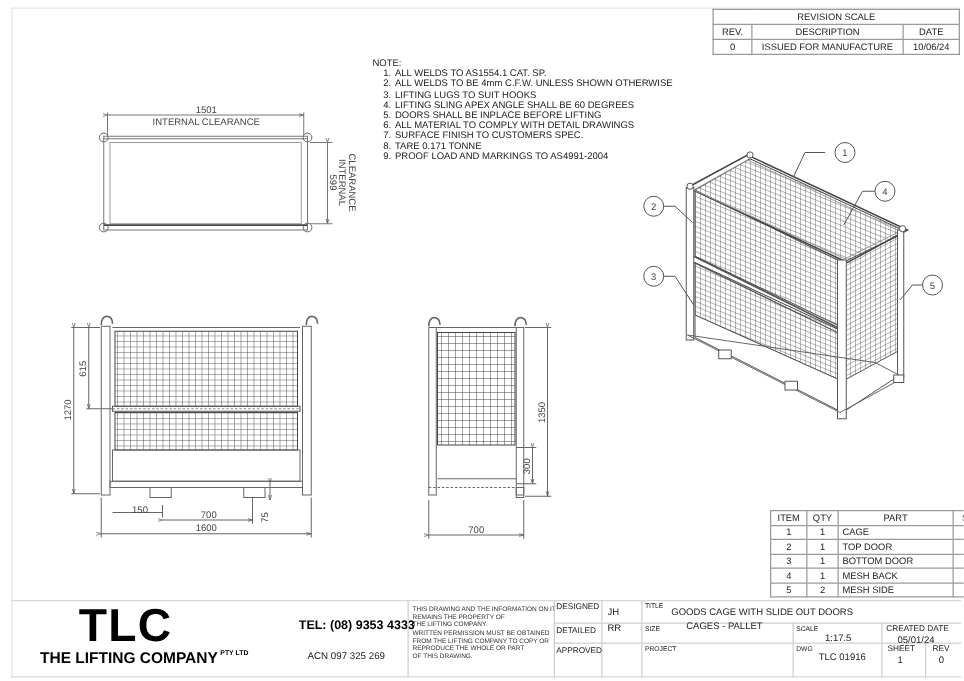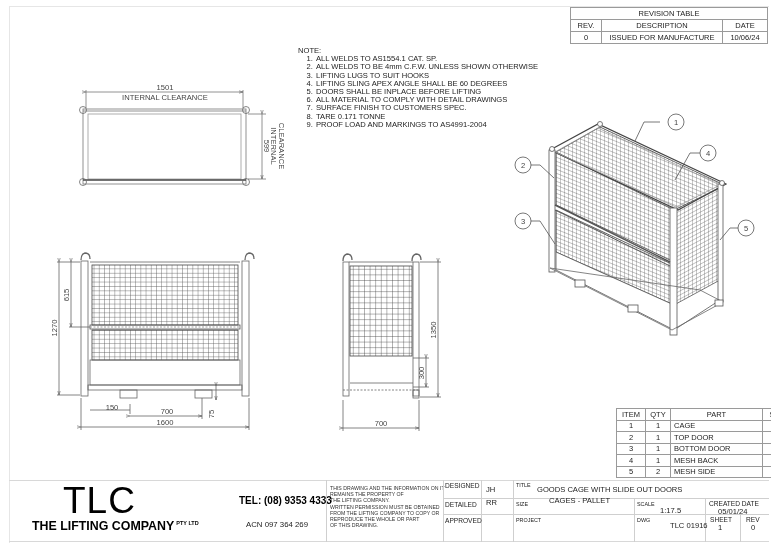--- a/index.html
+++ b/index.html
@@ -17,21 +17,21 @@
   .notes ol { margin:0; padding-left:17px; }
   .notes li { padding-left:1px; }
 
   
   .parts { position:absolute; left:616px; top:408px; width:176px; font-size:7.5px;padding-left:24px; }
   .parts td, .parts th { border:1px solid #9a9a9a; height:10.5px; padding:0 3px; font-weight:normal; color:#222; }
   .parts .c { text-align:center; }
 
   
   .tb { position:absolute; left:9px; top:480px; width:760px; height:62px; border-top:1px solid #d8d8d8; border-bottom:1px solid #d8d8d8; box-sizing:border-box; }
-  .tlc { position:absolute; left:63px; top:480px; font-size:37px; font-weight:normal; letter-spacing:1px; color:#000; }
+  .tlc { position:absolute; left:63px; top:480px; font-size:37px; font-weight:bold; letter-spacing:1px; color:#000; }
   .company { position:absolute; left:32px; top:519px; font-size:12.4px; font-weight:bold; color:#000; }
   .company sup { font-size:5.5px; vertical-align:top; position:relative; top:1px; margin-left:2px; }
   .tel { position:absolute; left:239px; top:495px; font-size:10px; font-weight:bold; color:#000; }
   .acn { position:absolute; left:246px; top:520px; font-size:7.8px; color:#222; }
   .disc { position:absolute; left:330px; top:485px; width:120px; font-size:5.2px; line-height:6.2px; color:#333; }
   .vline { position:absolute; width:1px; background:#cfcfcf; }
   .hline { position:absolute; height:1px; background:#cfcfcf; }
   .lbl { position:absolute; font-size:6.6px; color:#222; }
   .small { font-size:5.4px; }
   .val { position:absolute; font-size:7.6px; color:#222; }
@@ -40,21 +40,21 @@
   .dim { font-size:7.6px; fill:#444; font-family:"Liberation Sans", sans-serif; }
 </style>
 </head>
 <body>
 
 <div class="frame"></div>
 
 <table class="rev">
   <tbody>
       <tr>
-        <th colspan="3">REVISION TABLE</th>
+        <th colspan="3">REVISION SCALE</th>
       </tr>
   <tr>
     <th style="width:26px">REV.</th>
     <th>DESCRIPTION</th>
     <th style="width:40px">DATE</th>
   </tr>
   <tr>
     <td>0</td>
     <td>ISSUED FOR MANUFACTURE</td>
     <td>10/06/24</td>
@@ -277,21 +277,21 @@
     <td>MESH SIDE</td>
     <td class="c">19</td>
   </tr>
 </tbody>
   </table>
 
 <div class="tb"></div>
 <div class="tlc">TLC</div>
 <div class="company"><span>THE LIFTING COMPANY</span><sup>PTY LTD</sup></div>
 <div class="tel">TEL: (08) 9353 4333</div>
-<div class="acn">ACN 097 364 269</div>
+<div class="acn">ACN 097 325 269</div>
 
 <div class="vline" style="left:326px; top:480px; height:62px;"></div>
 <div class="disc">
   <div>THIS DRAWING AND THE INFORMATION ON IT</div>
   <div>REMAINS THE PROPERTY OF</div>
   <div>THE LIFTING COMPANY.</div>
   <div>WRITTEN PERMISSION MUST BE OBTAINED</div>
   <div>FROM THE LIFTING COMPANY TO COPY OR</div>
   <div>REPRODUCE THE WHOLE OR PART</div>
   <div>OF THIS DRAWING.</div>
@@ -319,17 +319,17 @@
 <div class="lbl small" style="left:516px; top:501px;">SIZE</div>
 <div class="val" style="left:538px; top:505px;margin-top:48px;">1.5T W.L.L.</div>
 <div class="lbl small" style="left:637px; top:501px;">SCALE</div>
 <div class="val" style="left:660px; top:506px;">1:17.5</div>
 <div class="lbl" style="left:709px; top:500px;">CREATED DATE</div>
 <div class="val" style="left:718px; top:507px;">05/01/24</div>
 
 <div class="lbl small" style="left:516px; top:517px;">PROJECT</div>
 <div class="val" style="left:549px; top:496px;">CAGES - PALLET</div>
 <div class="lbl small" style="left:637px; top:517px;">DWG</div>
-<div class="val" style="left:655px; top:521px;margin-left:15px;">TLC 01916</div>
+<div class="val" style="left:655px; top:521px;">TLC 01916</div>
 <div class="lbl" style="left:710px; top:516px;">SHEET</div>
 <div class="val" style="left:718px; top:523px;">1</div>
 <div class="lbl" style="left:746px; top:516px;">REV</div>
 <div class="val" style="left:751px; top:523px;">0</div>
 
 </body></html>

